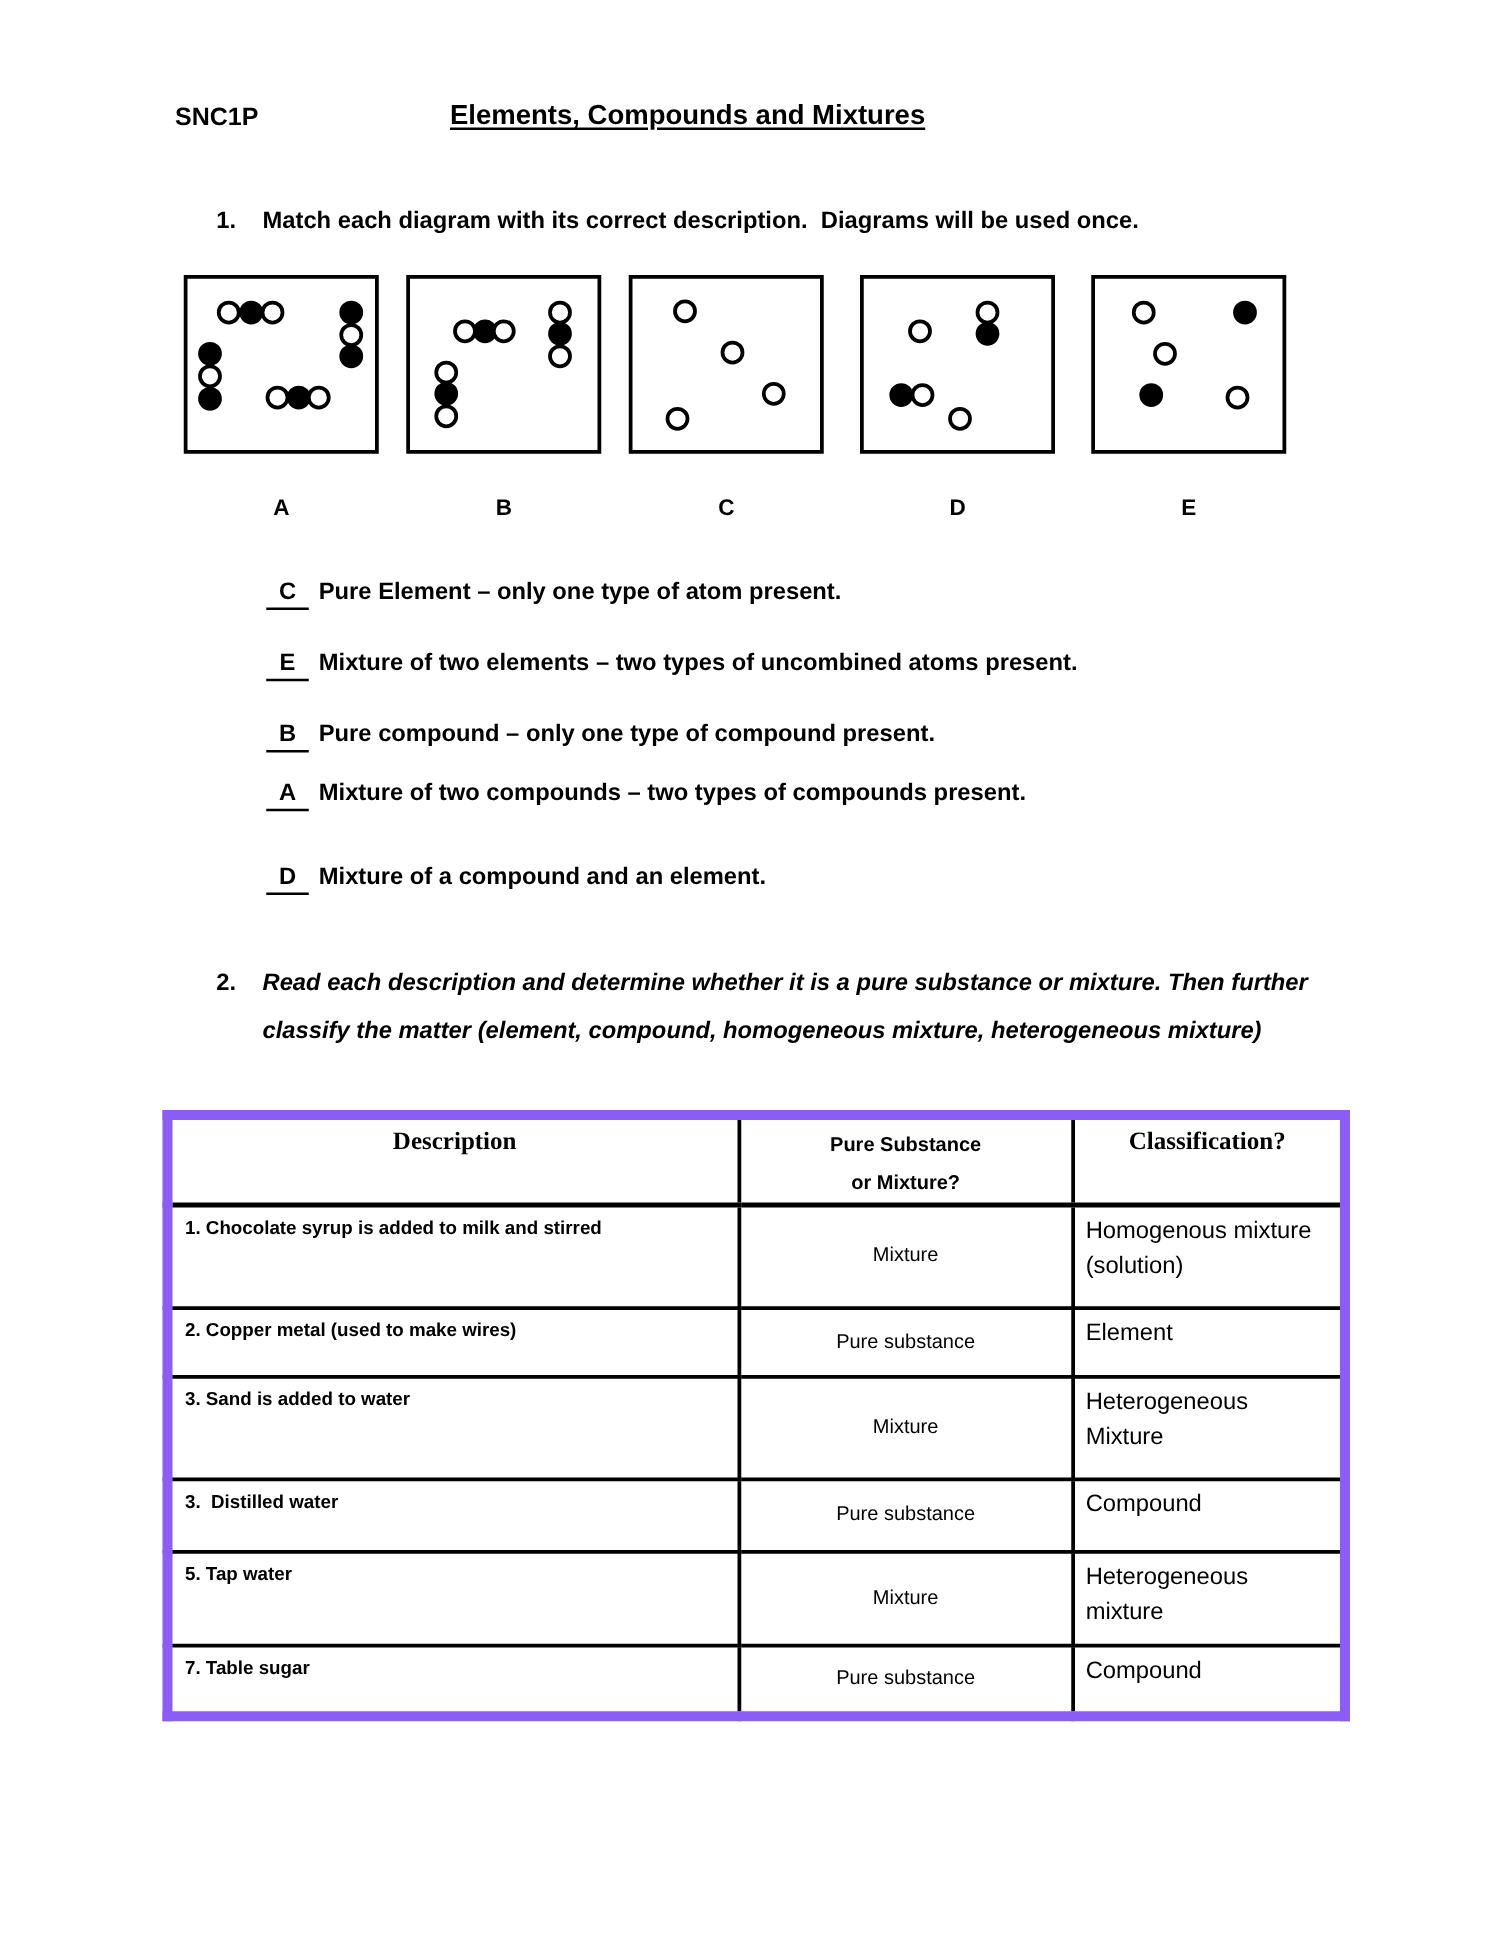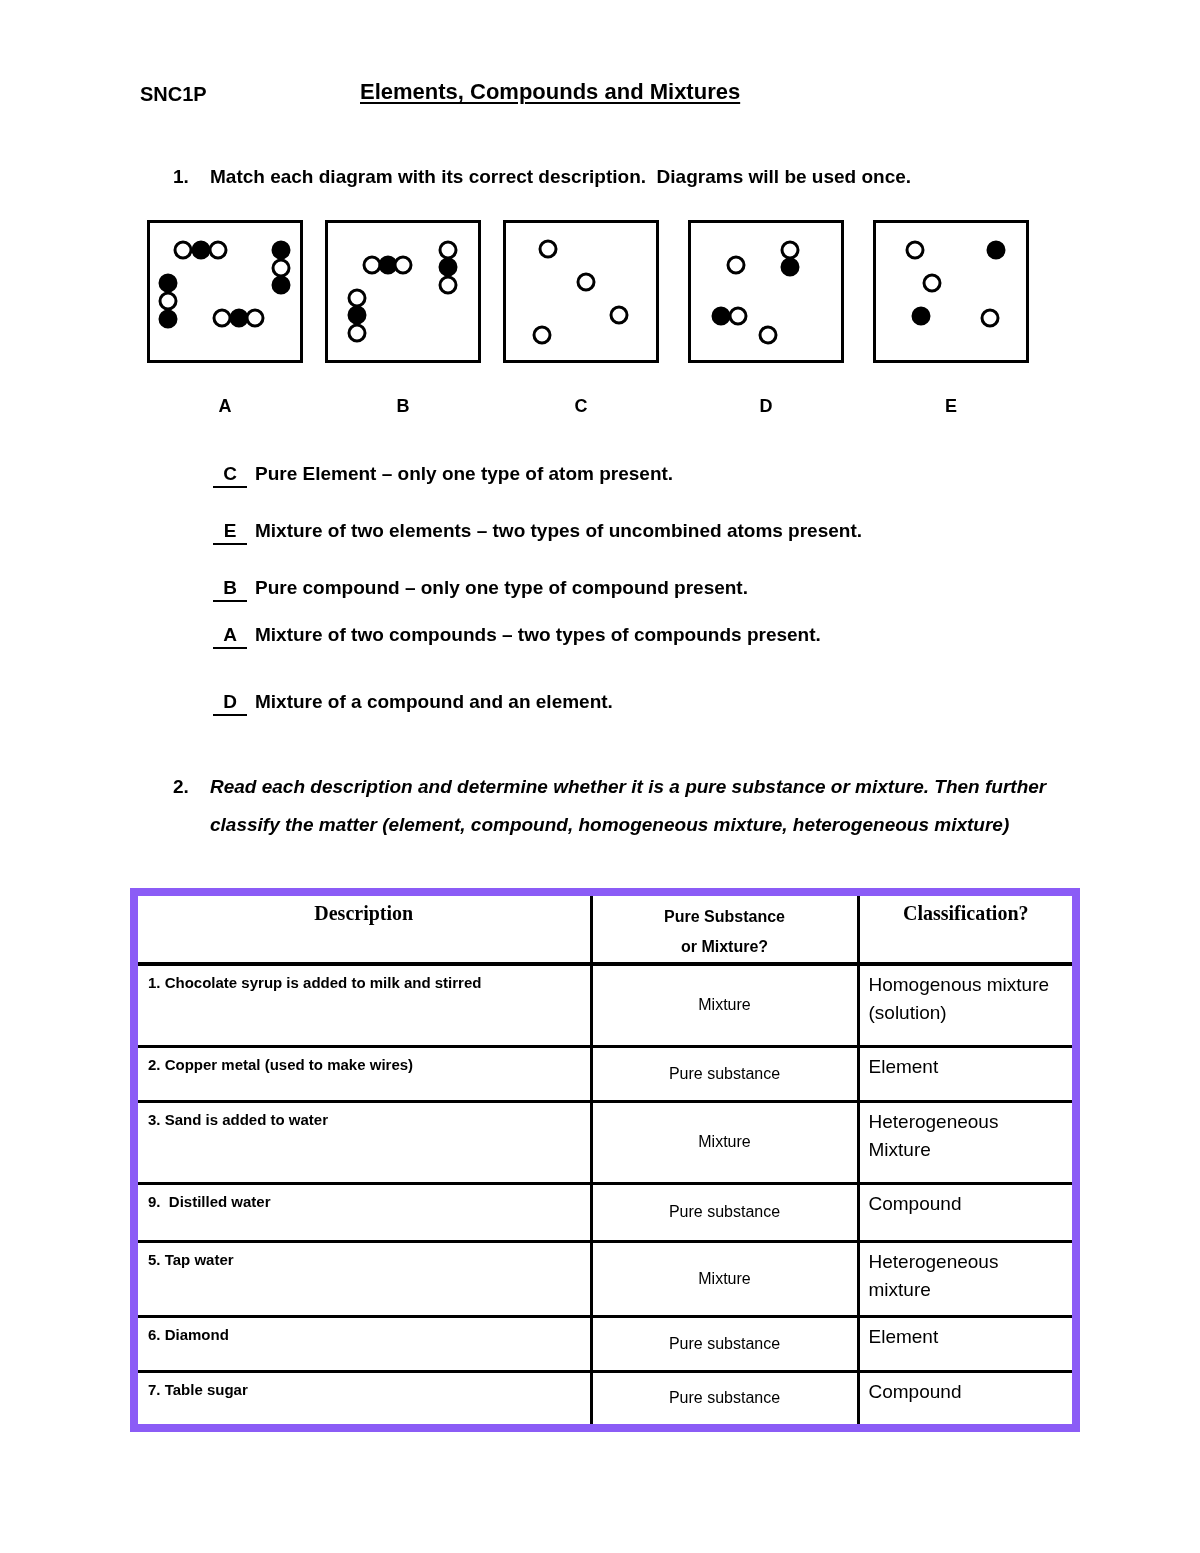--- a/index.html
+++ b/index.html
@@ -166,33 +166,28 @@
         <td class="desc">2. Copper metal (used to make wires)</td>
         <td class="type">Pure substance</td>
         <td class="cls">Element</td>
       </tr>
       <tr style="height:82px">
         <td class="desc">3. Sand is added to water</td>
         <td class="type">Mixture</td>
         <td class="cls">Heterogeneous Mixture</td>
       </tr>
       <tr style="height:58px">
-        <td class="desc">9.  Distilled water</td>
+        <td class="desc">3.  Distilled water</td>
         <td class="type">Pure substance</td>
         <td class="cls">Compound</td>
       </tr>
       <tr style="height:75px">
         <td class="desc">5. Tap water</td>
         <td class="type">Mixture</td>
         <td class="cls">Heterogeneous mixture</td>
-      </tr>
-      <tr style="height:55px">
-        <td class="desc">6. Diamond</td>
-        <td class="type">Pure substance</td>
-        <td class="cls">Element</td>
       </tr>
       <tr style="height:57px">
         <td class="desc">7. Table sugar</td>
         <td class="type">Pure substance</td>
         <td class="cls">Compound</td>
       </tr>
     </tbody>
   </table>
 
 </div>

